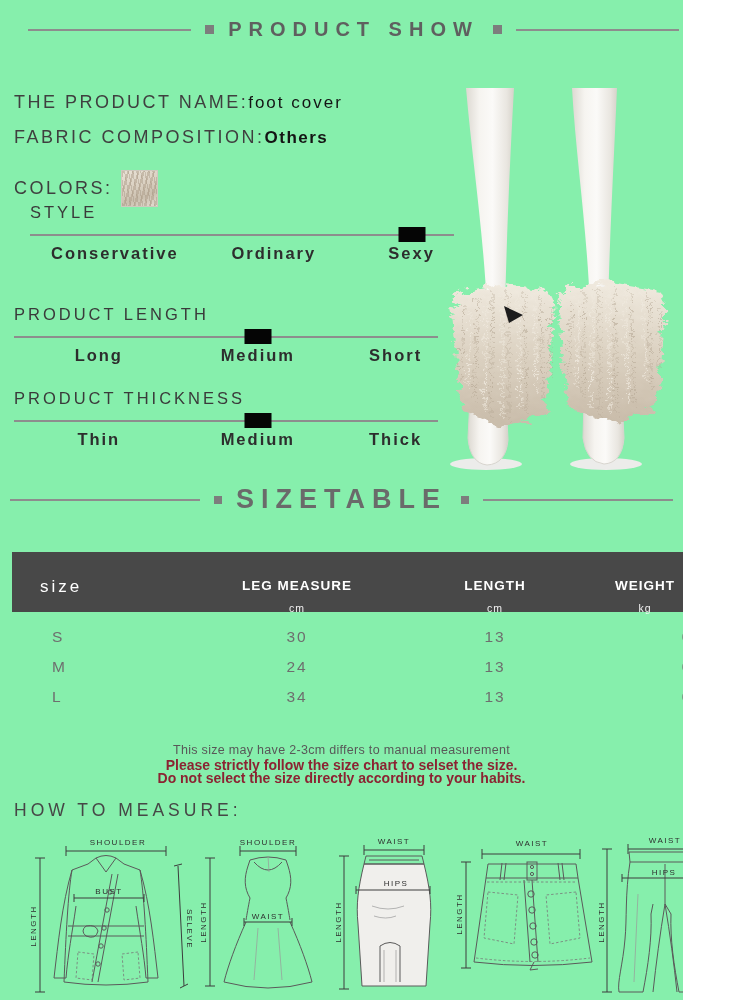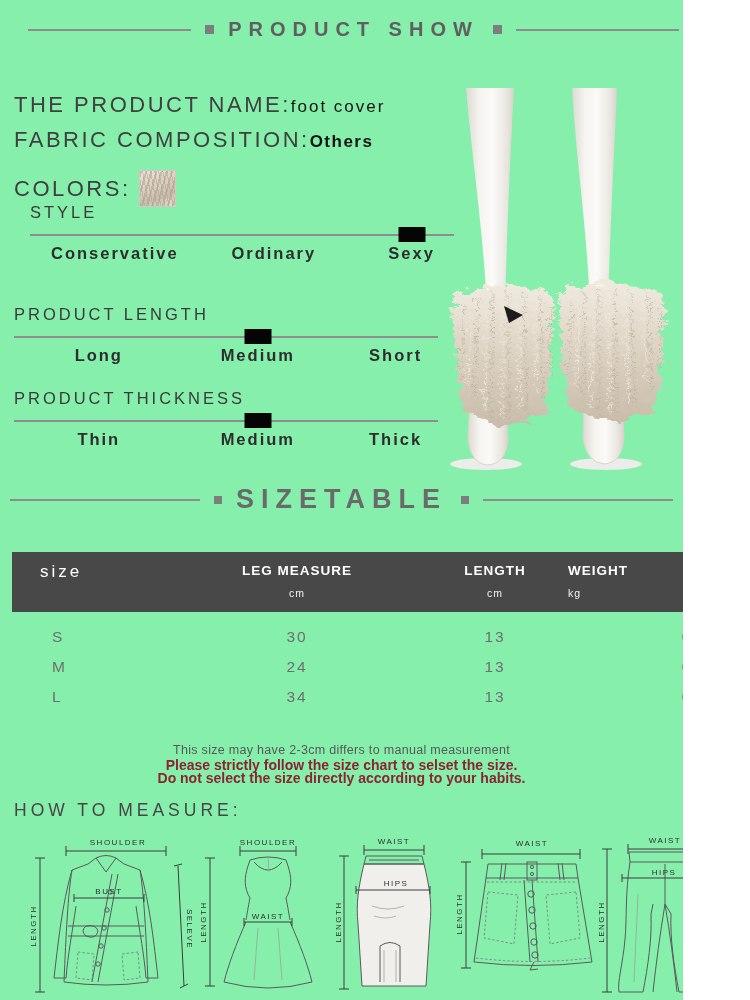--- a/index.html
+++ b/index.html
@@ -15,21 +15,21 @@
 
   .ps-title { top:18px; left:28px; right:4px; }
   .ps-title .deco-text { font-size:20px; letter-spacing:7px; }
 
   .st-title { top:484px; left:10px; right:10px; }
   .st-title .deco-text { font-size:27px; letter-spacing:7px; color:#6a6a6a; }
   .st-title .deco-sq { width:8px; height:8px; }
 
   
   .info-row { position:absolute; left:14px; white-space:nowrap; }
-  .info-label { font-size:22px; letter-spacing:2.5px; color:#3f3f3f; }
+  .info-label { font-size:18px; letter-spacing:2.5px; color:#3f3f3f; }
   .info-value { font-size:17px; letter-spacing:2px; color:#141414; }
   .row-name { top:92px; }
   .row-fabric { top:127px; }
   .row-fabric .info-value { font-weight:700; letter-spacing:1.5px; }
   .row-colors { top:170px; display:flex; align-items:center; }
   .swatch { width:37px; height:37px; margin-left:8px; border:1px solid #cfc9bf;
     background:
       repeating-linear-gradient(105deg, rgba(176,160,140,.55) 0 2px, rgba(238,232,222,0) 2px 5px),
       repeating-linear-gradient(80deg, rgba(150,135,118,.35) 0 1px, rgba(255,255,255,0) 1px 4px),
       linear-gradient(160deg,#e9e2d6 0%, #d9cfc0 45%, #cabfae 70%, #e4ddd1 100%);
@@ -46,27 +46,27 @@
   .attr-option:nth-child(1) { left:20%; }
   .attr-option:nth-child(2) { left:57.5%; }
   .attr-option:nth-child(3) { left:90%; }
 
   
   .photo { position:absolute; top:78px; right:0; width:255px; height:395px; }
 
   
   .size-table { position:absolute; top:552px; left:12px; width:726px; }
   .tbl-grid { display:grid; grid-template-columns:160px 250px 146px 1fr; }
-  .tbl-head { background:#484848; color:#ffffff; height:60px; padding-top:10px; }
+  .tbl-head { background:#484848; color:#ffffff; height:60px; padding-top:25px; }
   .hc { display:flex; flex-direction:column; align-items:center; }
   .hc-label { font-size:13.5px; font-weight:700; letter-spacing:1px; line-height:18px; }
   .hc-unit { font-size:10.5px; letter-spacing:1px; margin-top:7px; color:#f2f2f2; }
   .hc-size { align-items:flex-start; padding-left:28px; }
   .hc-size .hc-label { font-weight:400; font-size:17px; letter-spacing:3px; line-height:20px; }
-  .hc-weight { align-items:flex-start; padding-right:16px; }
+  .hc-weight { align-items:center; padding-right:16px; }
   .tbl-row { height:30px; align-items:center; color:#6e6e6e; font-size:15.5px; letter-spacing:2px; }
   .tbl-body { padding-top:10px; }
   .tc { text-align:center; }
   .tc-size { text-align:left; padding-left:40px; }
   .tc-weight { text-align:right; padding-right:18px; }
 
   
   .note { position:absolute; top:743px; left:0; right:0; text-align:center; font-size:12.5px; color:#585858; letter-spacing:.3px; }
   .warning { position:absolute; top:759px; left:0; right:0; text-align:center; font-size:14px; font-weight:700; line-height:13px; }
 

